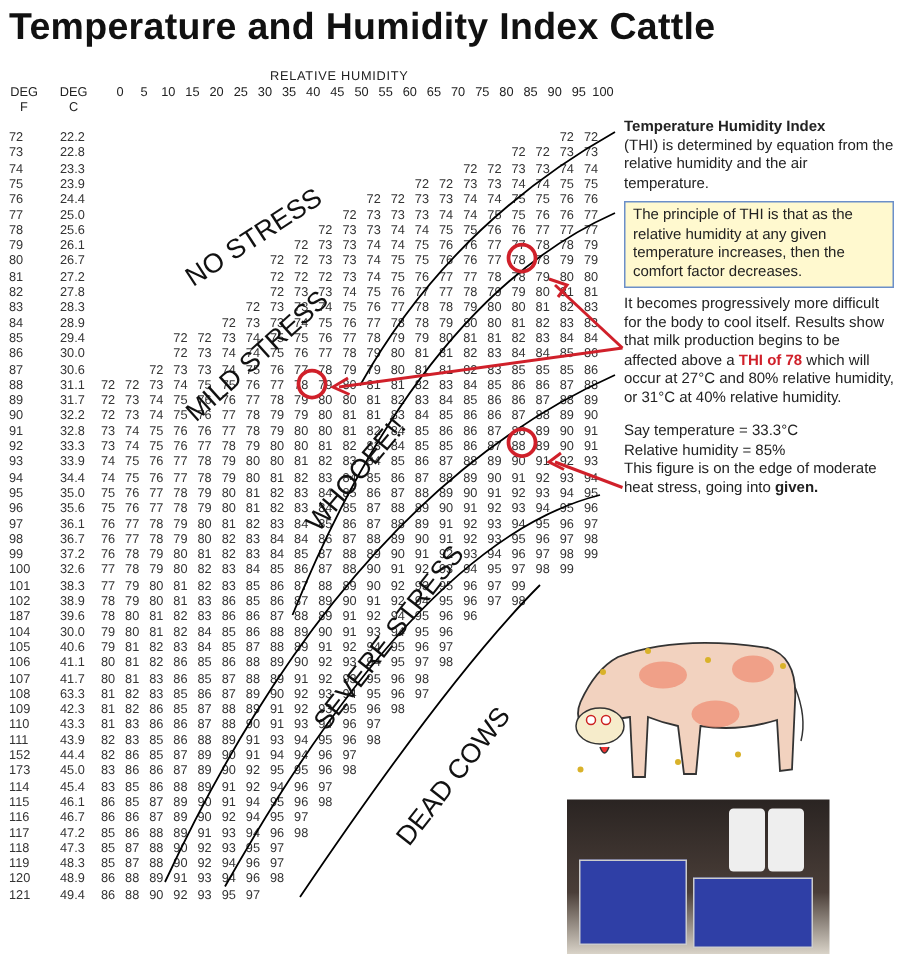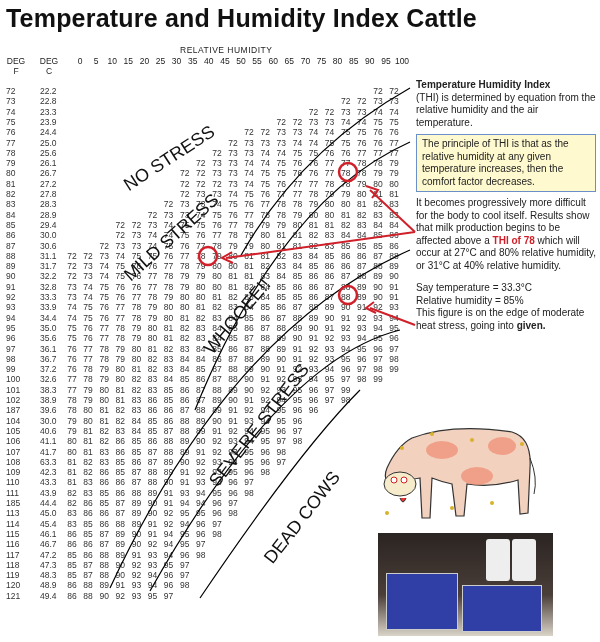--- a/index.html
+++ b/index.html
@@ -849,36 +849,36 @@
       <span class="v" style="left: 128.4px;">88</span>
       <span class="v" style="left: 144.5px;">89</span>
       <span class="v" style="left: 160.6px;">91</span>
       <span class="v" style="left: 176.7px;">93</span>
       <span class="v" style="left: 192.8px;">94</span>
       <span class="v" style="left: 208.9px;">95</span>
       <span class="v" style="left: 225px;">96</span>
       <span class="v" style="left: 241.1px;">98</span>
     </div>
     <div class="row" style="top: 412px;">
-      <span class="f">185</span>
+      <span class="f">152</span>
       <span class="c">44.4</span>
       <span class="v" style="left: 64px;">82</span>
       <span class="v" style="left: 80.1px;">86</span>
       <span class="v" style="left: 96.2px;">85</span>
       <span class="v" style="left: 112.3px;">87</span>
       <span class="v" style="left: 128.4px;">89</span>
       <span class="v" style="left: 144.5px;">90</span>
       <span class="v" style="left: 160.6px;">91</span>
       <span class="v" style="left: 176.7px;">94</span>
       <span class="v" style="left: 192.8px;">94</span>
       <span class="v" style="left: 208.9px;">96</span>
       <span class="v" style="left: 225px;">97</span>
     </div>
     <div class="row" style="top: 422.3px;">
-      <span class="f">113</span>
+      <span class="f">173</span>
       <span class="c">45.0</span>
       <span class="v" style="left: 64px;">83</span>
       <span class="v" style="left: 80.1px;">86</span>
       <span class="v" style="left: 96.2px;">86</span>
       <span class="v" style="left: 112.3px;">87</span>
       <span class="v" style="left: 128.4px;">89</span>
       <span class="v" style="left: 144.5px;">90</span>
       <span class="v" style="left: 160.6px;">92</span>
       <span class="v" style="left: 176.7px;">95</span>
       <span class="v" style="left: 192.8px;">95</span>

